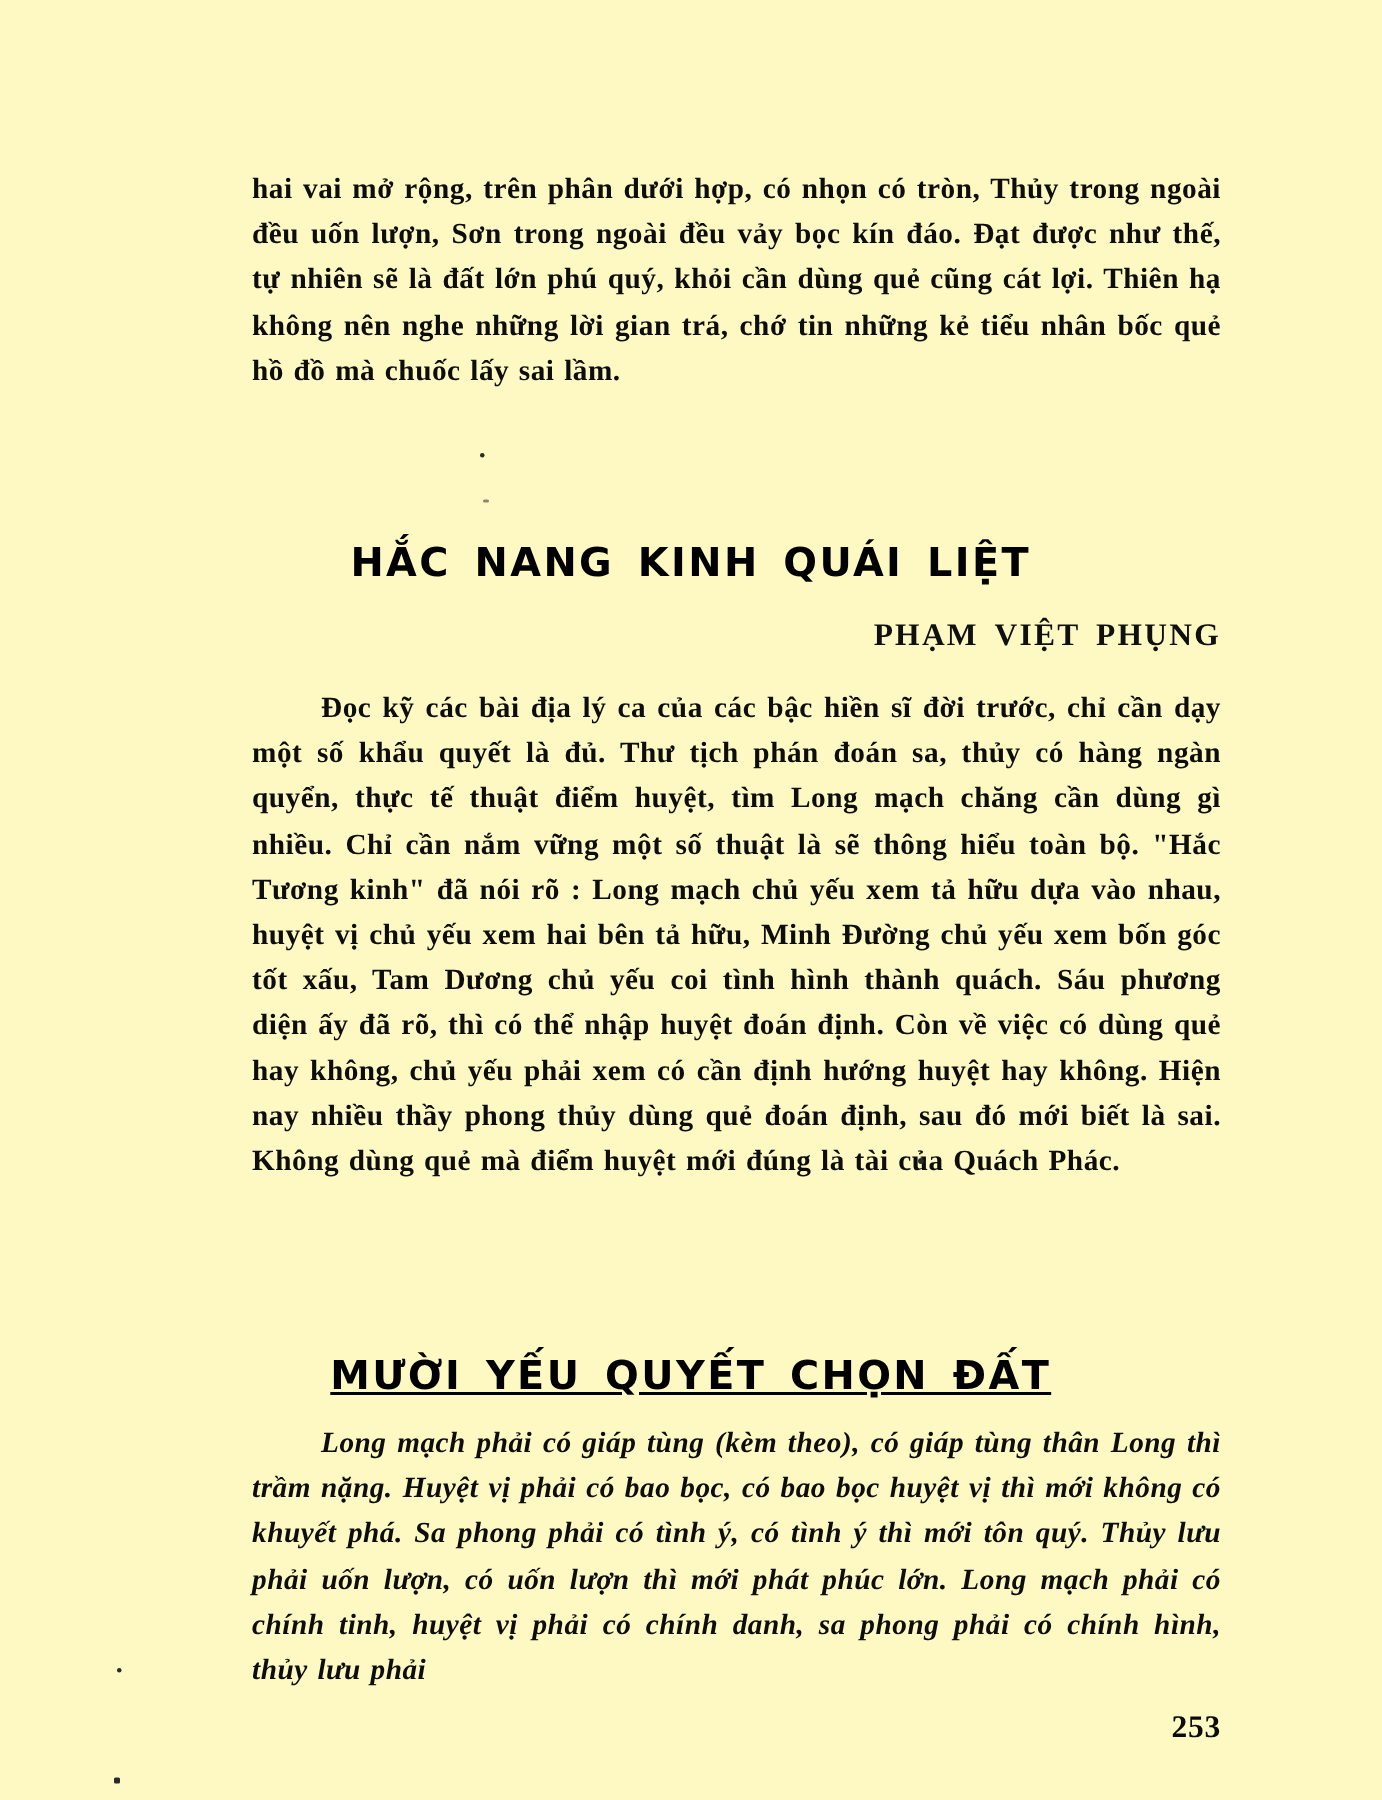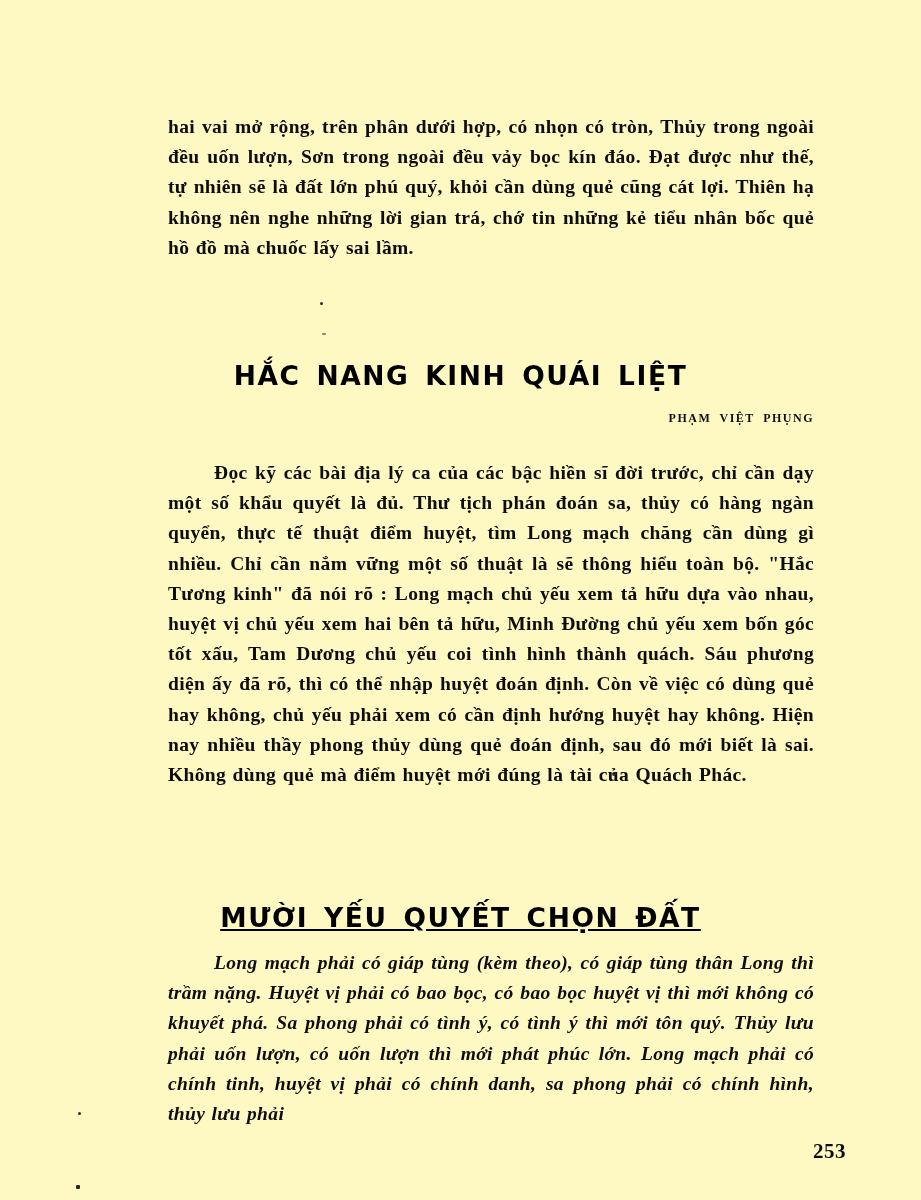--- a/index.html
+++ b/index.html
@@ -61,39 +61,38 @@
 
   
   #byline {
     position: absolute;
     top: 411px;
     left: 0;
     width: 814px;
     text-align: right;
     font-family: "Liberation Serif", "DejaVu Serif", serif;
     font-weight: 700;
-    font-size: 12px;
+    font-size: 21px;
     letter-spacing: 1.5px;
     word-spacing: 4px;
     color: #101010;
   }
 
   
   #page-number {
     position: absolute;
     top: 1139px;
     left: 0;
     width: 814px;
     text-align: right;
     font-family: "Liberation Serif", "DejaVu Serif", serif;
     font-weight: 700;
     font-size: 21px;
     letter-spacing: 0.5px;
     color: #0b0b0b;
-    padding-left: 32px;
   }
 
   
   .speck {
     position: absolute;
     background: #2a2a2a;
     border-radius: 50%;
   }
   #speck-a { left: 320px; top: 302px; width: 3px; height: 3px; }
   #speck-b { left: 78px;  top: 1112px; width: 3px; height: 3px; }

